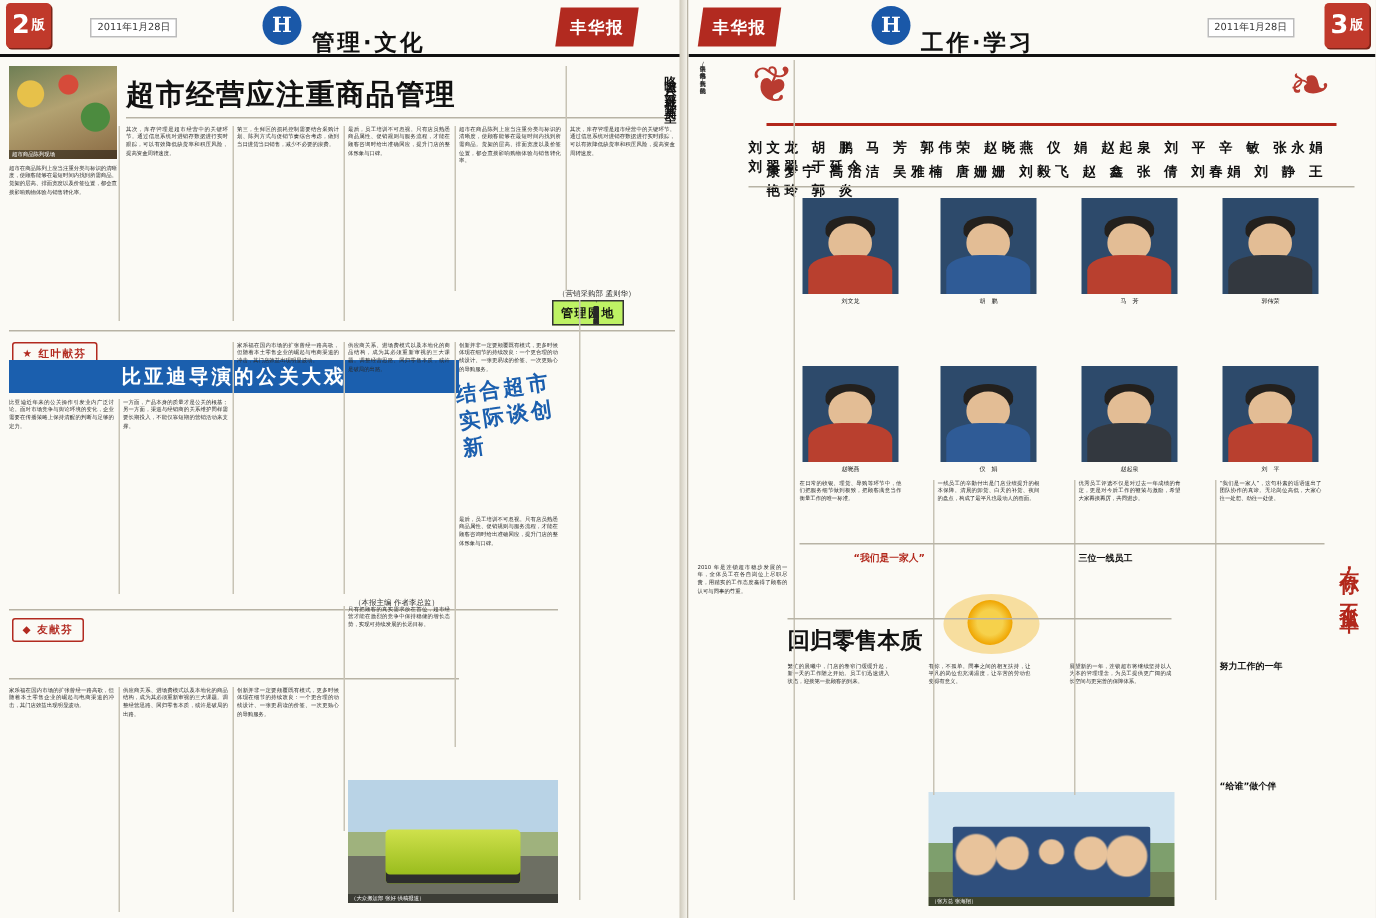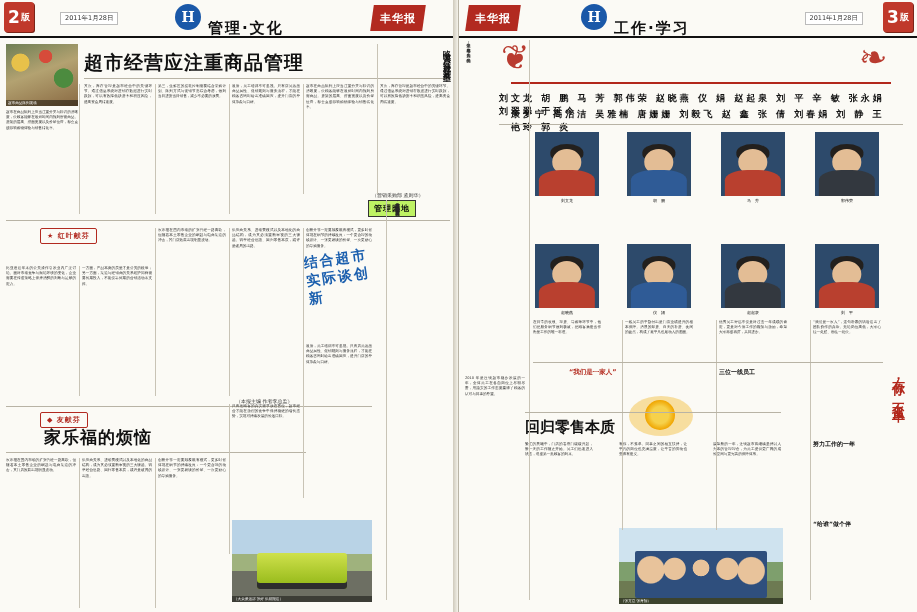--- a/index.html
+++ b/index.html
@@ -63,21 +63,21 @@
   }
   .hl-main{position:absolute;font-size:19px;}
   .hl-band{
     position:absolute;background:#1b5fae;color:#fff;font-weight:bold;
     display:flex;align-items:center;justify-content:center;font-size:13px;letter-spacing:2px;
     font-family:"DejaVu Serif","Liberation Serif",serif;
   }
   .hl-sub{position:absolute;font-size:13px;font-weight:bold;font-family:"DejaVu Serif","Liberation Serif",serif;color:#111;}
   .tag{
     position:absolute;font-size:7px;color:#fff;background:#b22a20;
-    padding:2px 6px;border-radius:2px;font-weight:bold;letter-spacing:1px;margin-left:32px;
+    padding:2px 6px;border-radius:2px;font-weight:bold;letter-spacing:1px;
   }
   .tag.plain{background:none;color:#b22a20;border:1px solid #b22a20;}
   .boxlbl{
     position:absolute;border:1px solid #333;background:#bef264;color:#111;
     font-size:8px;font-weight:bold;padding:2px 5px;letter-spacing:1px;
   }
   .byline{position:absolute;font-size:5px;color:#333;}
 
   
   .ph{position:absolute;overflow:hidden;background:#888;}
@@ -192,20 +192,21 @@
     <div class="col" style="left:380px;top:84px;width:70px;height:105px;">
         <div class="tx">其次，库存管理是超市经营中的关键环节。通过信息系统对进销存数据进行实时跟踪，可以有效降低缺货率和积压风险，提高资金周转速度。</div>
       </div>
 
     <div class="byline" style="left:372px;top:192px;">（营销采购部 孟则华）</div>
     <div class="boxlbl" style="left:368px;top:200px;">管理园地</div>
 
     <div class="rule-h" style="left:6px;top:220px;width:444px;"></div>
 
     <div class="tag plain" style="left:8px;top:228px;">★ 红叶献芬</div>
+    <div class="hl-band" style="left:6px;top:240px;width:300px;height:22px;">比亚迪导演的公关大戏</div>
 
     <div class="vtitle" style="right:6px;top:44px;height:150px;font-size:8px;color:#111;">咯嗽卢分辨感甘类型</div>
 
     <div class="col" style="left:6px;top:266px;width:70px;height:130px;">
         <div class="tx">比亚迪近年来的公关操作引发业内广泛讨论。面对市场竞争与舆论环境的变化，企业需要在传播策略上保持清醒的判断与足够的定力。</div>
       </div>
     <div class="col" style="left:82px;top:266px;width:70px;height:130px;">
         <div class="tx">一方面，产品本身的质量才是公关的根基；另一方面，渠道与经销商的关系维护同样需要长期投入，不能仅靠短期的营销活动来支撑。</div>
       </div>
     <div class="col" style="left:158px;top:228px;width:68px;height:168px;">
@@ -221,21 +222,20 @@
     <div class="angled" style="left:306px;top:250px;width:70px;">结合超市实际谈创新</div>
 
     <div class="col" style="right:4px;top:200px;width:60px;height:300px;">
       <div class="tx vert">只有把顾客的真实需求放在首位，超市经营才能在激烈的竞争中保持稳健的增长态势，实现可持续发展的长远目标。</div>
     </div>
 
     <div class="byline" style="left:236px;top:398px;">（本报主编 作者李总监）</div>
     <div class="rule-h" style="left:6px;top:406px;width:366px;"></div>
 
     <div class="tag plain" style="left:8px;top:412px;">◆ 友献芬</div>
-    <div class="hl-sub headline" style="left:44px;top:426px;font-size:17px;">家乐福的烦恼</div>
     <div class="rule-h" style="left:6px;top:452px;width:300px;"></div>
 
     <div class="col" style="left:6px;top:458px;width:70px;height:150px;">
         <div class="tx">家乐福在国内市场的扩张曾经一路高歌，但随着本土零售企业的崛起与电商渠道的冲击，其门店效益出现明显波动。</div>
       </div>
     <div class="col" style="left:82px;top:458px;width:70px;height:150px;">
         <div class="tx">供应商关系、进场费模式以及本地化的商品结构，成为其必须重新审视的三大课题。调整经营思路、回归零售本质，或许是破局的出路。</div>
       </div>
     <div class="col" style="left:158px;top:458px;width:68px;height:150px;">
         <div class="tx">创新并非一定要颠覆既有模式，更多时候体现在细节的持续改良：一个更合理的动线设计、一张更易读的价签、一次更贴心的导购服务。</div>

